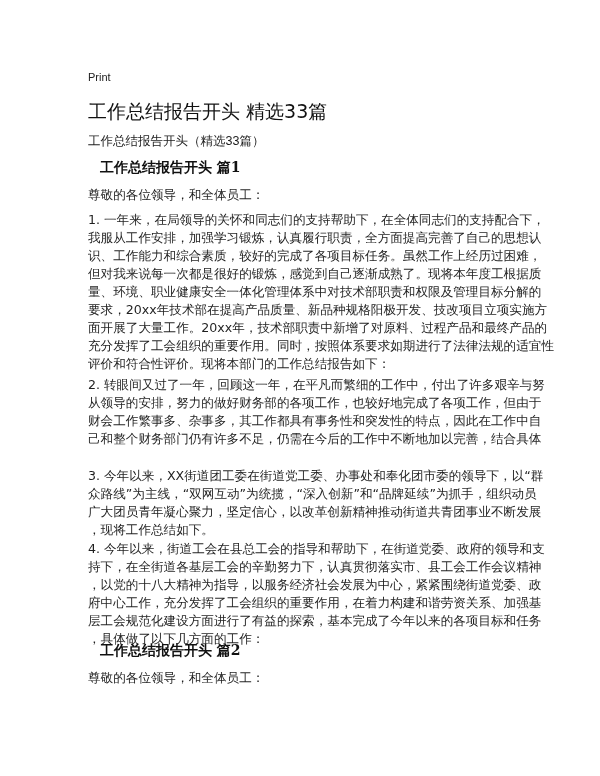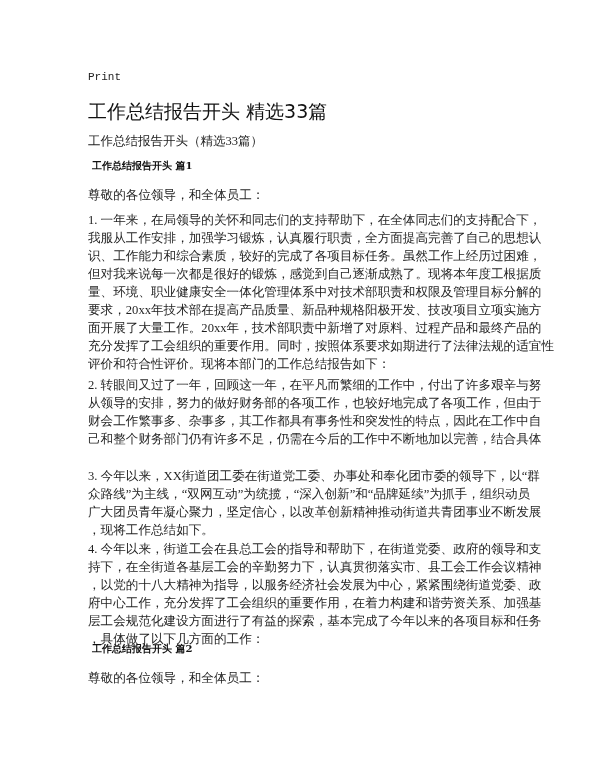--- a/index.html
+++ b/index.html
@@ -1,23 +1,23 @@
 <!DOCTYPE html>
 <html><head>
 <meta charset="utf-8">
 <style>
   html, body { margin: 0; padding: 0; background: #ffffff; }
   body { width: 600px; height: 776px; position: relative; overflow: hidden; color: #1a1a1a; }
   .page { position: absolute; left: 88px; top: 0; width: 430px; }
-  .print { position: absolute; top: 71px; left: 0; font-family: Liberation Mono, monospace; font-size: 11px; color: #222; }
+  .print { position: absolute; top: 71px; left: 0; font-family: Liberation Sans, sans-serif; font-size: 11px; color: #222; }
   .title { position: absolute; top: 99px; left: 0; width: 430px; text-align: left; font-family: "DejaVu Sans", "Liberation Sans", sans-serif; font-size: 19px; color: #111; white-space: nowrap; }
-  .subtitle { position: absolute; top: 133px; left: 0; font-family: Liberation Serif, serif; font-size: 12.5px; white-space: nowrap; text-align: right; }
-  .heading { position: absolute; left: 4px; font-family: "DejaVu Serif", "Liberation Serif", serif; font-weight: bold; font-size: 10px; white-space: nowrap; color: #111; }
+  .subtitle { position: absolute; top: 133px; left: 0; font-family: Liberation Sans, sans-serif; font-size: 12.5px; white-space: nowrap; text-align: right; }
+  .heading { position: absolute; left: 12px; font-family: "DejaVu Serif", "Liberation Serif", serif; font-weight: bold; font-size: 14px; white-space: nowrap; color: #111; }
   .para { position: absolute; left: 0; font-family: "DejaVu Sans", sans-serif; font-size: 12.6px; line-height: 18px; color: #1f1f1f; }
-  .para .line { display: block; white-space: nowrap; height: 18px; font-family: Liberation Serif, serif; }
+  .para .line { display: block; white-space: nowrap; height: 18px; }
 </style>
 </head>
 <body>
 
 <div class="page">
   <div class="print">Print</div>
   <div class="title">工作总结报告开头 精选33篇</div>
   <div class="subtitle">工作总结报告开头（精选33篇）</div>
 
   <div class="heading" style="top:159px;">工作总结报告开头 篇1</div>

